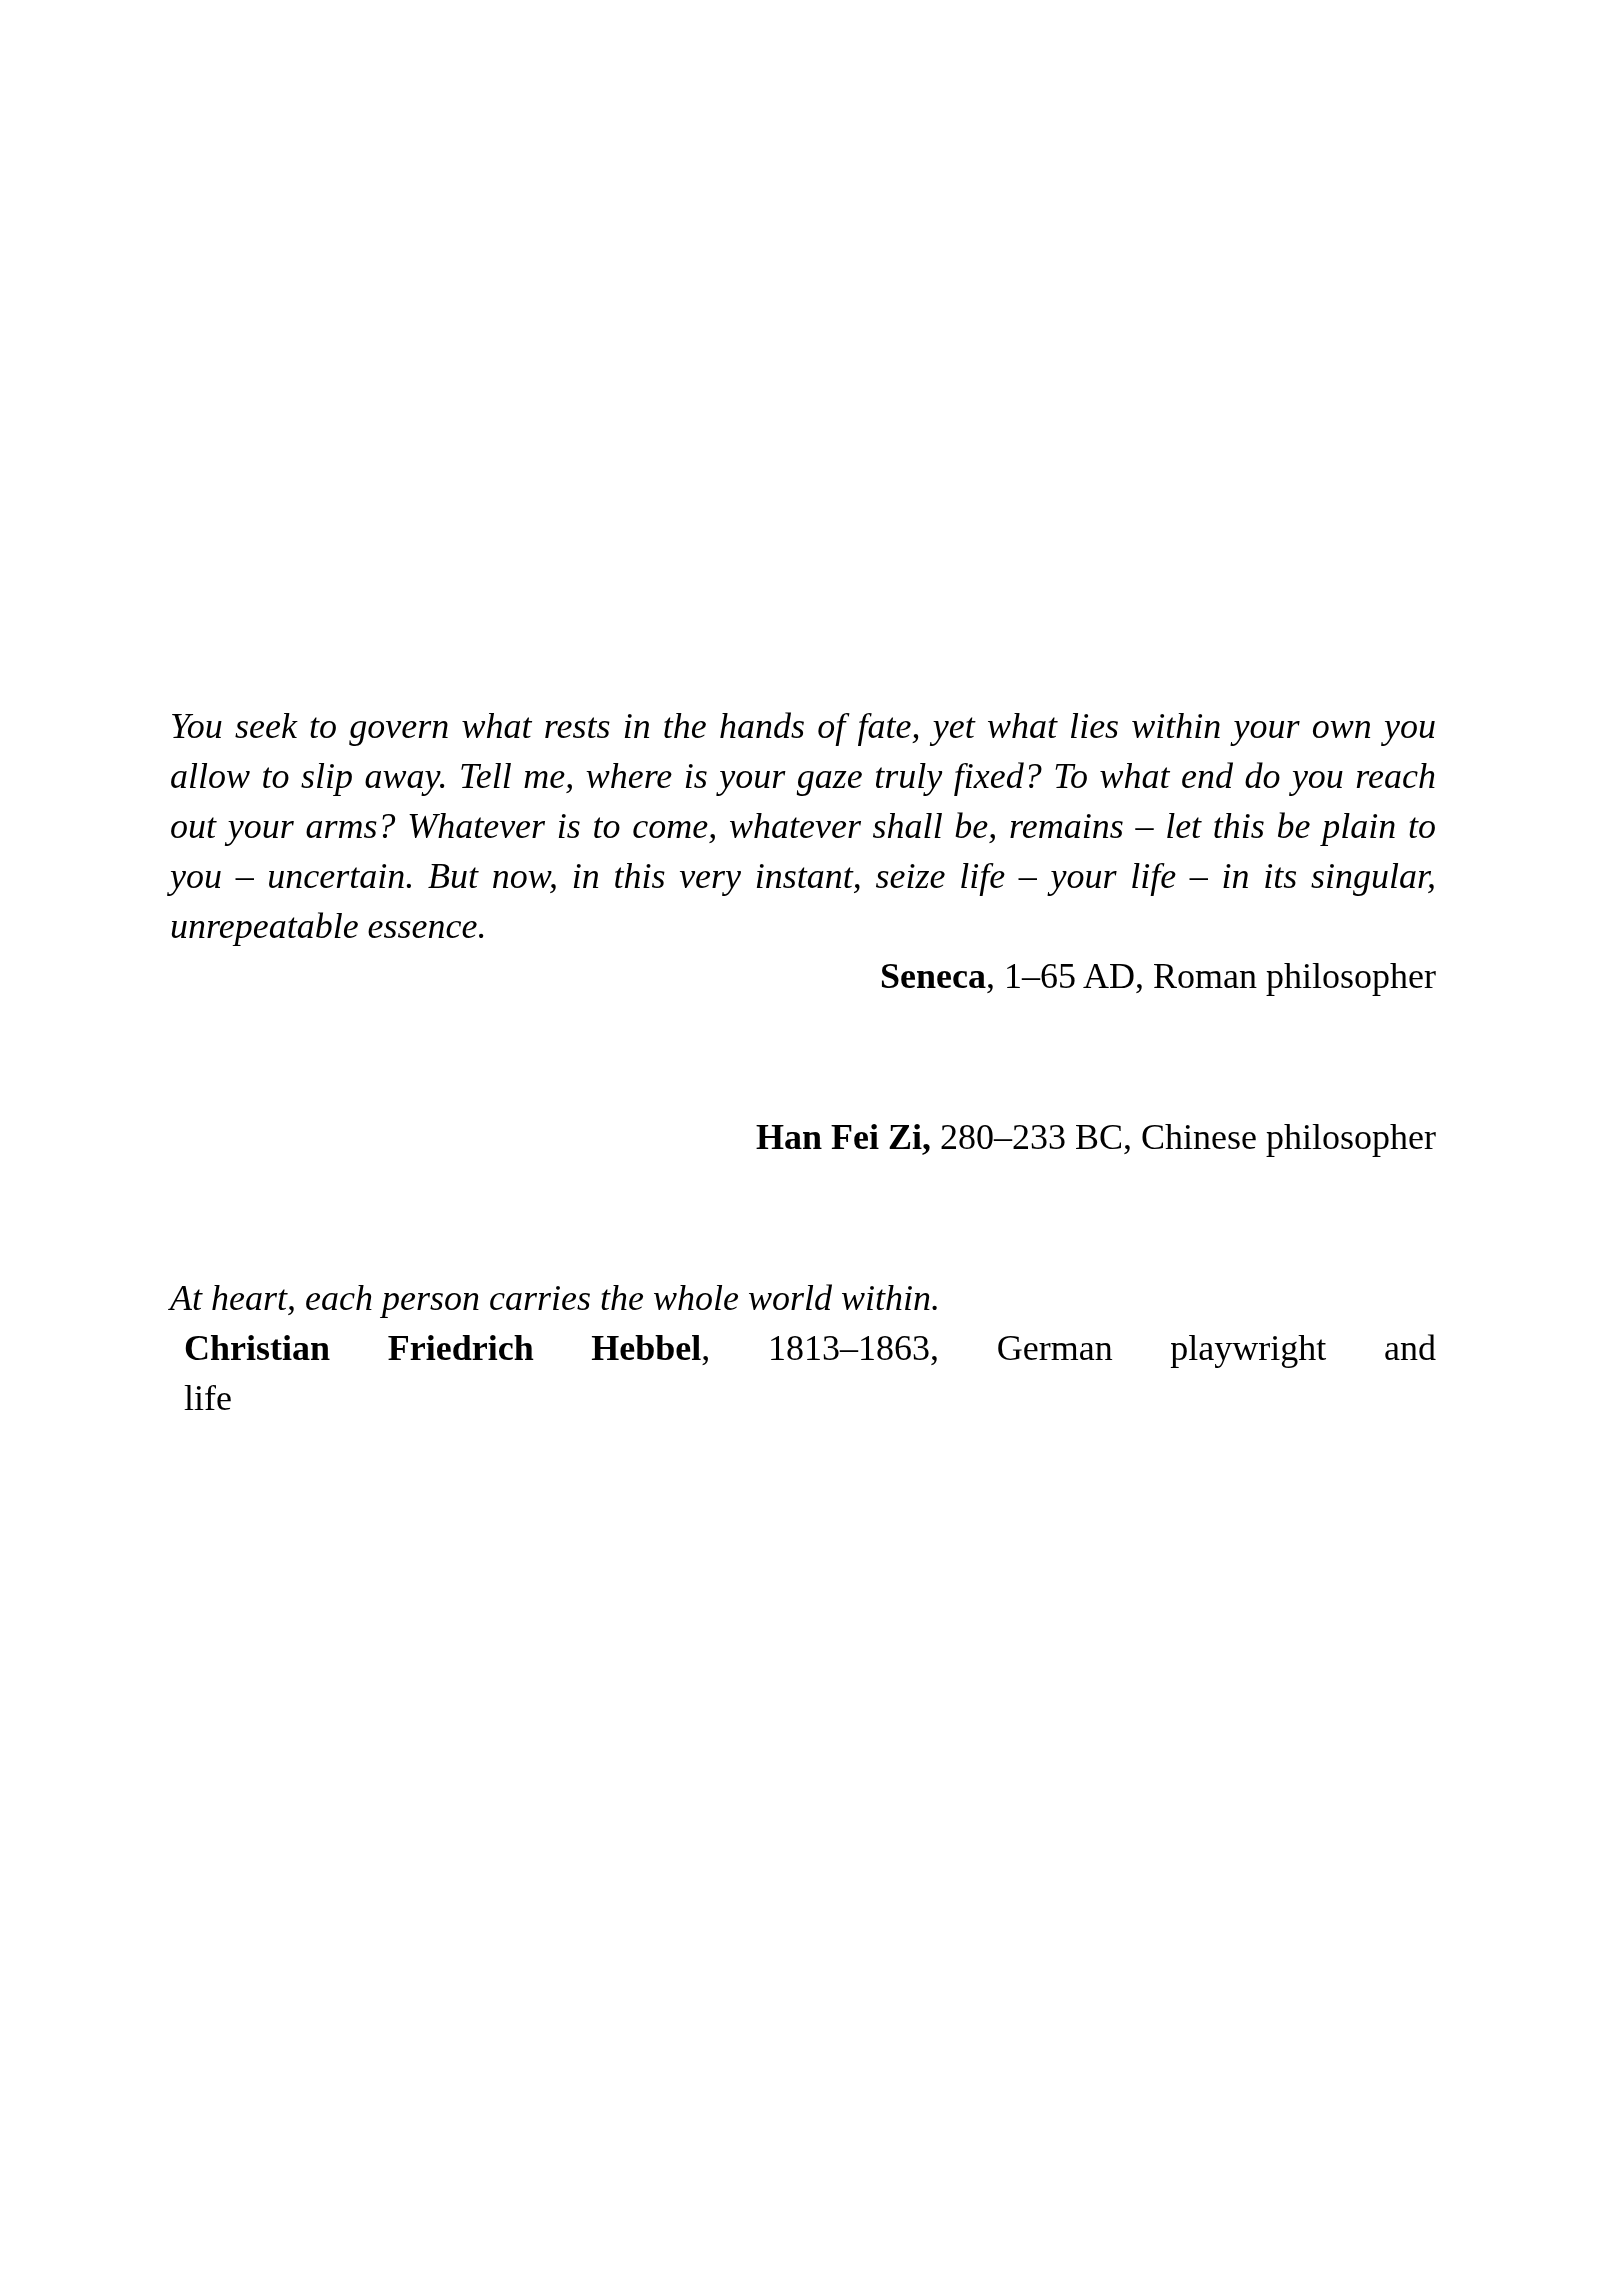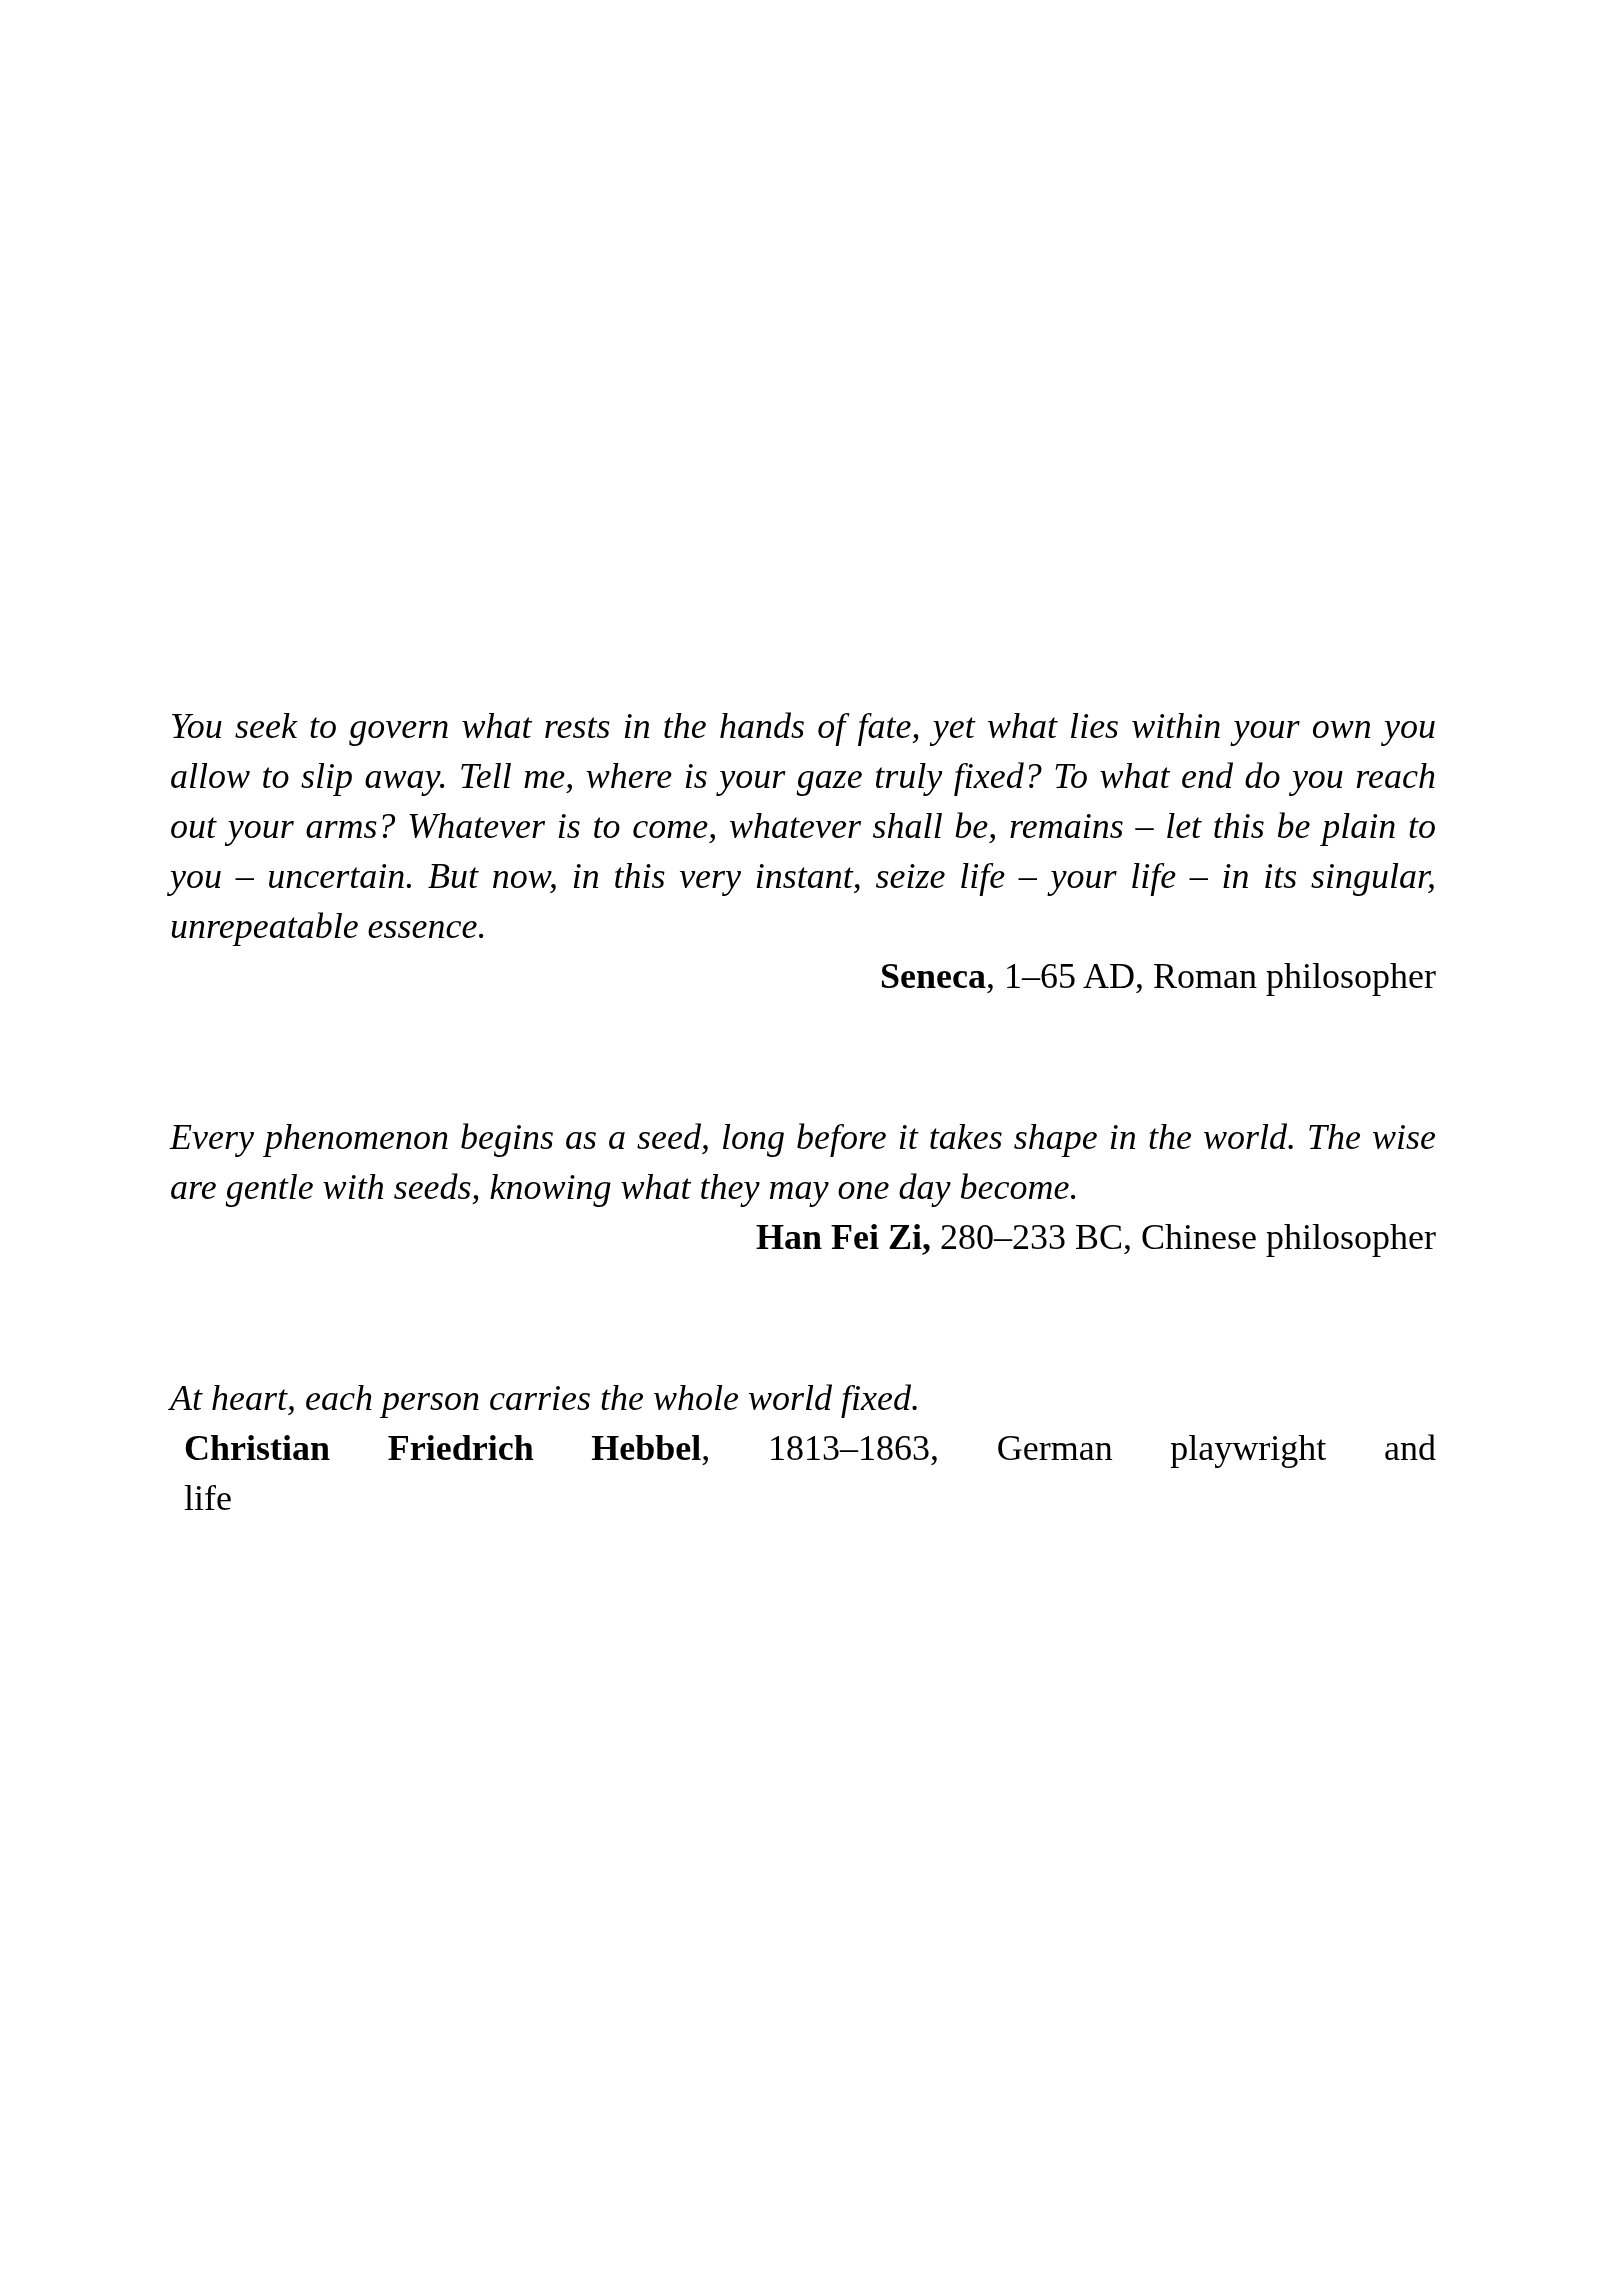--- a/index.html
+++ b/index.html
@@ -57,24 +57,23 @@
 
 <main class="page">
   <section class="content">
 
     <article class="quote-block">
       <p class="quote-text">You seek to govern what rests in the hands of fate, yet what lies within your own you allow to slip away. Tell me, where is your gaze truly fixed? To what end do you reach out your arms? Whatever is to come, whatever shall be, remains – let this be plain to you – uncertain. But now, in this very instant, seize life – your life – in its singular, unrepeatable essence.</p>
       <p class="attribution"><strong class="author">Seneca</strong><span>, 1–65 AD, Roman philosopher</span></p>
     </article>
 
     <article class="quote-block">
-      <p class="quote-text">Every phenomenon begins as a seed, long before it takes shape in the world. The wise are gentle with seeds, knowing what they may one day become.</p>
       <p class="attribution"><strong class="author">Han Fei Zi,</strong><span> 280–233 BC, Chinese philosopher</span></p>
     </article>
 
     <article class="quote-block">
-      <p class="quote-text">At heart, each person carries the whole world fixed.</p>
+      <p class="quote-text">At heart, each person carries the whole world within.</p>
       <p class="attribution justified"><strong class="author">Christian Friedrich Hebbel</strong><span>, 1813–1863, German playwright and</span><br><span>life</span></p>
     </article>
 
   </section>
 </main>
 
 
 </body></html>

